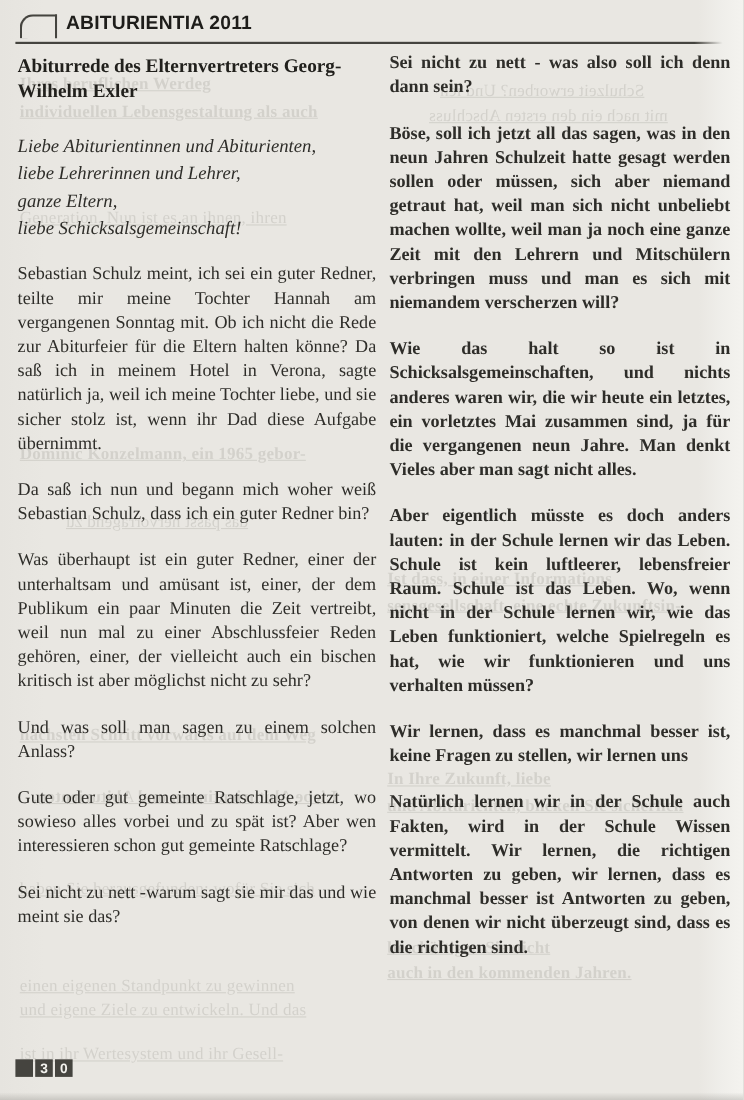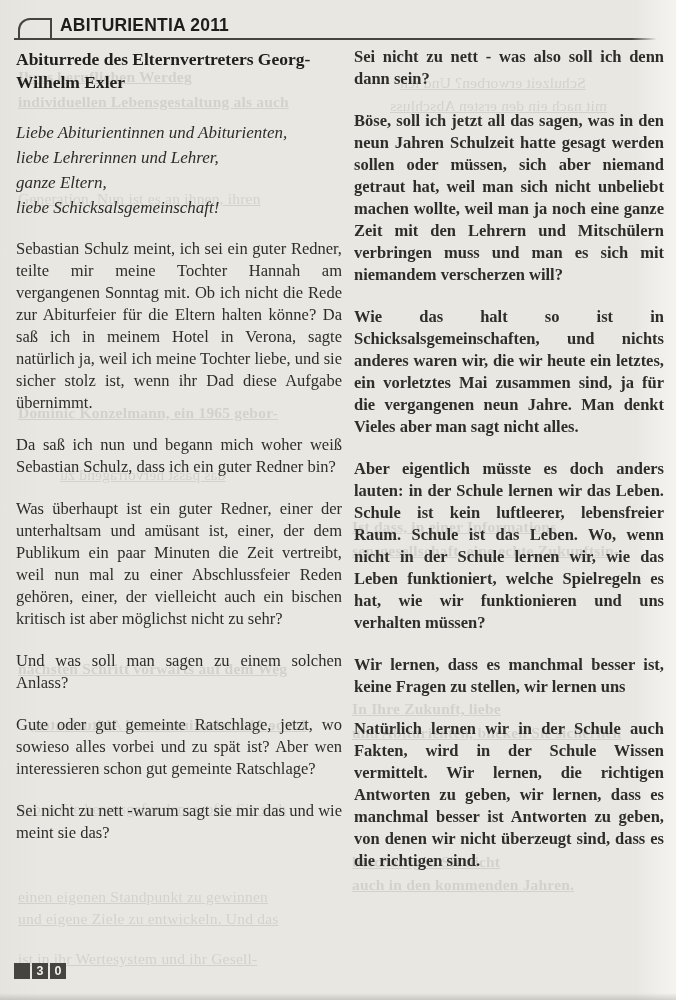--- a/index.html
+++ b/index.html
@@ -36,21 +36,21 @@
     filter:blur(.7px);
     white-space:nowrap;
     letter-spacing:.2px;
     text-decoration:underline;
   }
   .ghost.bold{font-weight:bold;}
   .ghost.mir{transform:scaleX(-1);}
   
   .masthead{
     position:absolute;top:8px;left:18px;right:18px;height:30px;
-    display:flex;align-items:flex-end;gap:8px;
+    display:flex;align-items:center;gap:8px;
   }
   .tab-icon{
     width:34px;height:22px;
     border:2px solid var(--rule);
     border-bottom:none;
     border-top-left-radius:12px;
     margin-bottom:-2px;
   }
   .masthead-title{
     font-family:"Liberation Sans","DejaVu Sans",sans-serif;

